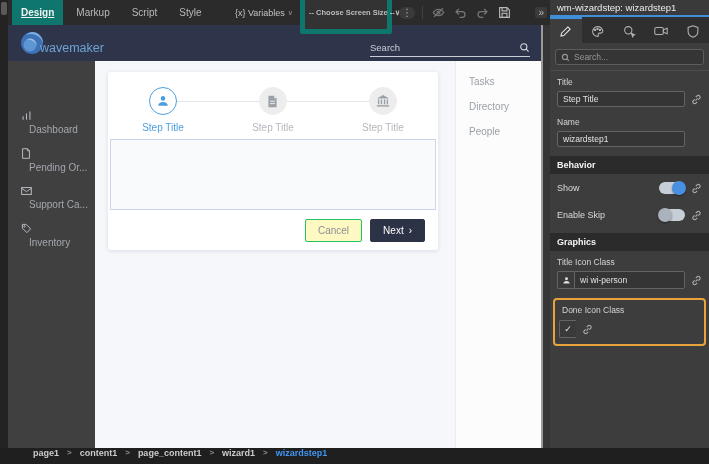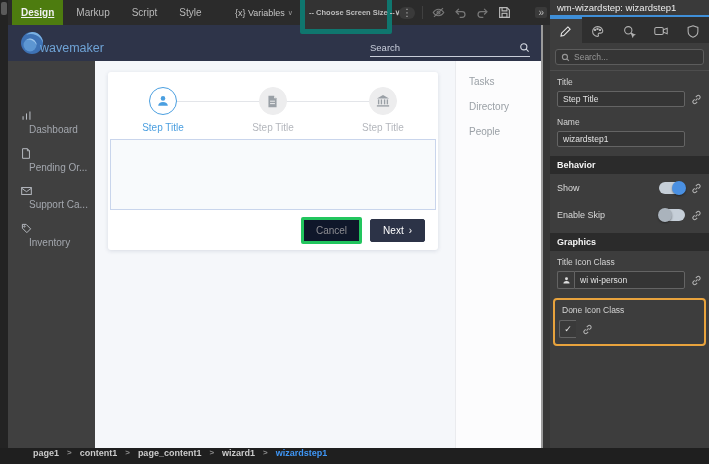--- a/index.html
+++ b/index.html
@@ -8,21 +8,21 @@
   svg { display:block; }
 
   
   .left-strip { position:absolute; left:0; top:0; width:8px; height:464px; background:#232323; z-index:4; }
   .left-strip .handle { position:absolute; top:2px; left:1px; width:6px; height:13px; background:#5a5a5a; border-radius:2px; }
 
   
   .toolbar { position:absolute; left:8px; top:0; width:542px; height:25px; background:#2b2b2b;
     display:flex; align-items:center; z-index:3; }
   .tb-tab { height:25px; line-height:25px; padding:0 9px; font-size:10px; color:#b9b9b9; margin-left:4px; cursor:default; }
-  .tb-tab.active { background:#4d7c0f; color:#f1f1f1; font-weight:bold;text-decoration:underline; }
+  .tb-tab.active { background:#0f766e; color:#f1f1f1; font-weight:bold;text-decoration:underline; }
   .tb-vars { margin-left:auto; display:flex; align-items:center; gap:3px; color:#c4c4c4; font-size:9px; white-space:nowrap; }
   .tb-vars .chev { font-size:7px; color:#9a9a9a; }
   .tb-screen { margin-left:7px; width:92px; height:15px; background:#333; border:5px solid #0f766e; border-radius:2px;
     display:flex; align-items:center; justify-content:space-between; padding:16px 4px; color:#bdbdbd; font-size:7.5px; white-space:nowrap;font-weight:bold; }
   .tb-kebab { margin:0 7px; background:#3a3a3a; border-radius:6px; padding:1px 3px; color:#b5b5b5; font-size:10px; line-height:10px; letter-spacing:0; }
   .tb-icons { display:flex; align-items:center; gap:9px; padding-left:9px; border-left:1px solid #404040; color:#787878; }
   .tb-icons .bright { color:#b9b9b9; }
   .tb-collapse { margin-left:auto; margin-right:3px; color:#bdbdbd; font-size:10px; background:#3a3a3a; border-radius:2px; padding:0 3px; }
 
   
@@ -56,21 +56,21 @@
   .step { width:33.33%; display:flex; flex-direction:column; align-items:center; position:relative; z-index:1; }
   .step-circle { width:28px; height:28px; border-radius:50%; background:#ededee; border:1px solid #ededee;
     display:flex; align-items:center; justify-content:center; color:#9aa0a6; }
   .step.active .step-circle { background:#fff; border:1px solid #4b9fe0; color:#4b9fe0; }
   .step-label { margin-top:7px; font-size:10px; color:#b4b7bd; }
   .step.active .step-label { color:#4b9fe0; }
   .content-box { position:absolute; left:2px; right:2px; top:67px; height:71px;
     border:1px solid #c9d5ec; background:#f8fafc; }
   .card-footer { position:absolute; left:0; right:0; bottom:0; height:39px;
     display:flex; align-items:center; justify-content:flex-end; gap:8px; padding-right:13px; }
-  .btn-cancel { background:#0f172a; border:3px solid #22c55e; border-radius:2px; color:#8d8d92; font-size:10px; padding:5px 12px; }
+  .btn-cancel { background:#fef9c3; border:1px solid #22c55e; border-radius:2px; color:#8d8d92; font-size:10px; padding:5px 12px; }
   .btn-next { background:#2c3347; border:1px solid #2c3347; border-radius:2px; color:#fff; font-size:10px; padding:5px 12px; display:flex; gap:5px; align-items:center; }
 
   .app-right { width:86px; background:#fcfcfd; border-left:1px solid #eaebee; padding:15px 0 0 13px; flex-shrink:0; }
   .right-link { color:#9aa0a6; font-size:10px; margin-bottom:14px; }
 
   
   .inspector { position:absolute; left:550px; top:17px; width:159px; height:431px; background:#3d3d3d; }
   .insp-tabs { display:flex; height:26px; background:#2f2f2f; }
   .insp-tab { flex:1; display:flex; align-items:center; justify-content:center; color:#b2b2b2;
     border-top:2px solid transparent; }

